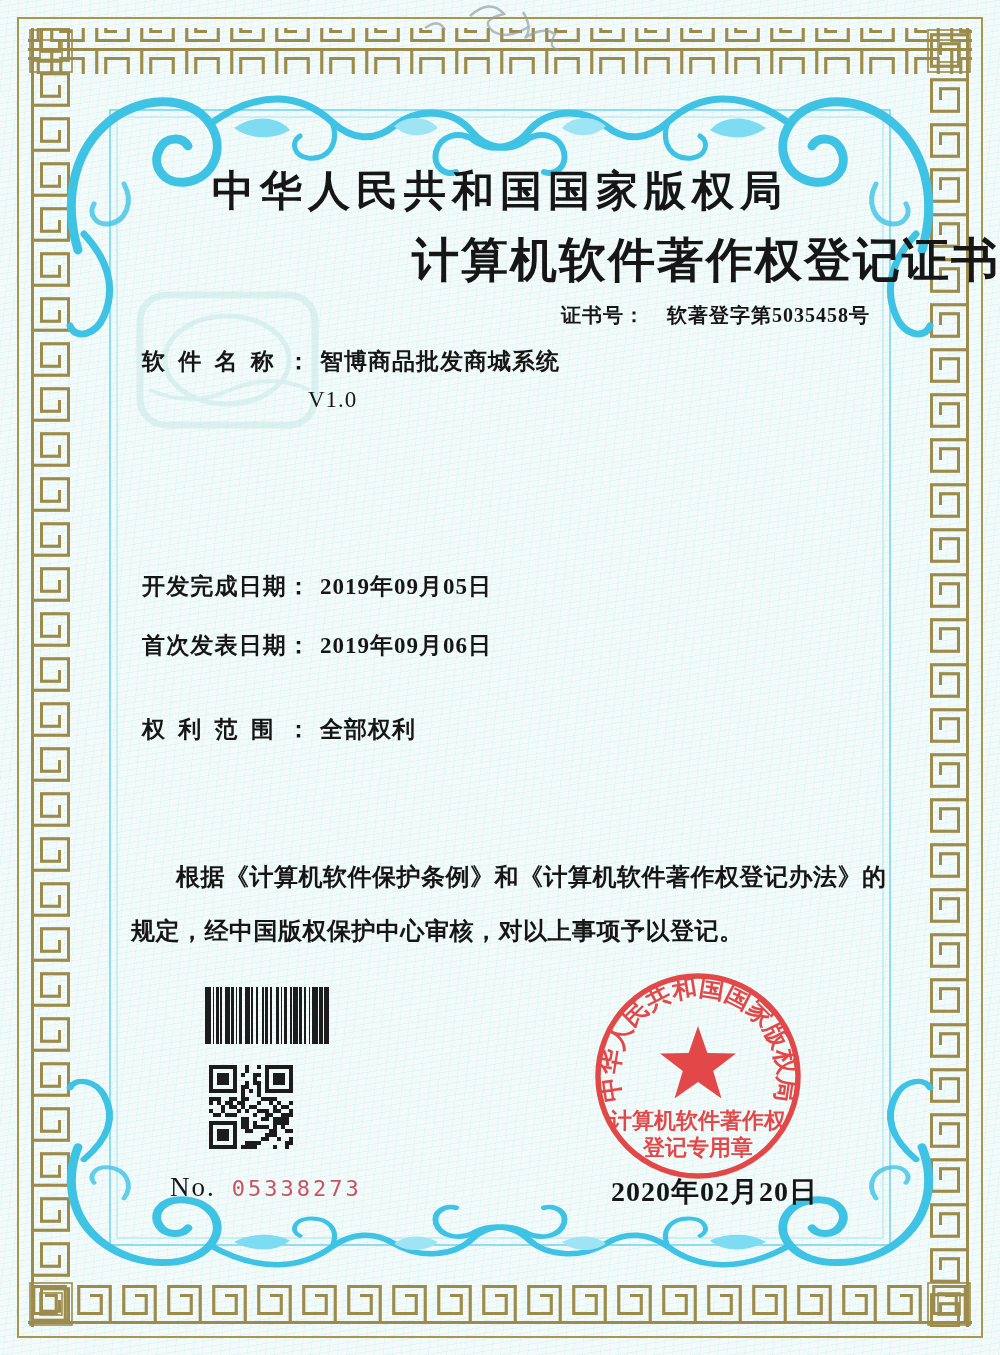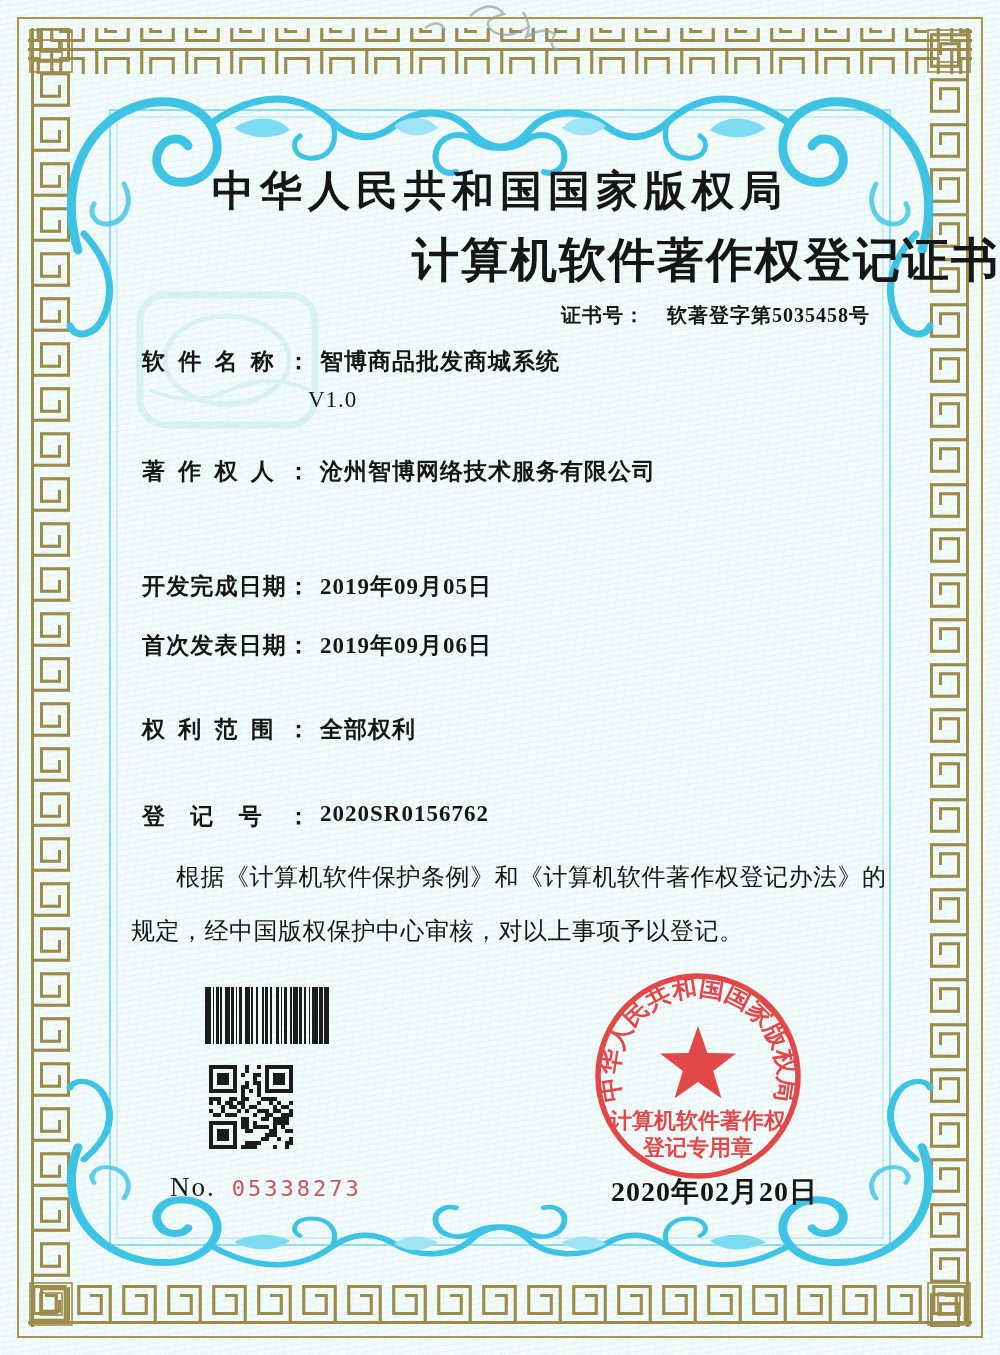--- a/index.html
+++ b/index.html
@@ -30,21 +30,21 @@
   }
   .certno .gap{display:inline-block;width:22px;}
   .row{position:absolute;left:130px;display:flex;align-items:flex-start;white-space:nowrap;margin-left:12px;}
   .flabel{
     display:inline-block;width:168px;
     font-size:23px;font-weight:700;
     text-align:justify;text-align-last:justify;
   }
   .fvalue{margin-left:10px;font-size:23px;font-weight:700;letter-spacing:1px;}
   .abs-val{position:absolute;font-size:23px;font-weight:400;letter-spacing:1px;}
-  .stmt{position:absolute;font-size:24px;font-weight:400;letter-spacing:0.5px;white-space:nowrap;}
+  .stmt{position:absolute;font-size:24px;font-weight:700;letter-spacing:0.5px;white-space:nowrap;}
   .barcode{
     position:absolute;left:205px;top:987px;width:148px;height:57px;
     display:flex;align-items:stretch;overflow:hidden;
   }
   .barcode .b{height:100%;}
   .qrcode{position:absolute;left:209px;top:1065px;}
   .serial-line{position:absolute;left:170px;top:1172px;white-space:nowrap;}
   .serial-label{font-size:27px;letter-spacing:2px;}
   .serial-number{
     font-family:"DejaVu Sans Mono",monospace;
@@ -138,45 +138,37 @@
     <div class="certno">
       <span>证书号：</span><span class="gap"></span><span>软著登字第5035458号</span>
     </div>
 
     <div class="row" style="top:346px">
       <span class="flabel">软件名称：</span>
       <span class="fvalue">智博商品批发商城系统</span>
     </div>
     <div class="abs-val" style="left:308px;top:387px">V1.0</div>
 
-    <div class="row" style="top:456px">
-      <span class="flabel">著作权人：</span>
-      <span class="fvalue">沧州智博网络技术服务有限公司</span>
-    </div>
 
     <div class="row" style="top:571px">
       <span class="flabel">开发完成日期：</span>
       <span class="fvalue">2019年09月05日</span>
     </div>
 
     <div class="row" style="top:630px">
       <span class="flabel">首次发表日期：</span>
       <span class="fvalue">2019年09月06日</span>
     </div>
 
 
     <div class="row" style="top:714px">
       <span class="flabel">权利范围：</span>
       <span class="fvalue">全部权利</span>
     </div>
 
-    <div class="row" style="top:801px">
-      <span class="flabel">登记号：</span>
-      <span class="fvalue">2020SR0156762</span>
-    </div>
 
     <div class="stmt" style="left:176px;top:861px">根据《计算机软件保护条例》和《计算机软件著作权登记办法》的</div>
     <div class="stmt" style="left:131px;top:915px">规定，经中国版权保护中心审核，对以上事项予以登记。</div>
 
     <div class="barcode">
         <div class="b" style="width: 6.2px; background: rgb(28, 28, 28);"></div>
         <div class="b" style="width: 1.55px; background: transparent;"></div>
         <div class="b" style="width: 1.55px; background: rgb(28, 28, 28);"></div>
         <div class="b" style="width: 1.55px; background: transparent;"></div>
         <div class="b" style="width: 3.1px; background: rgb(28, 28, 28);"></div>

